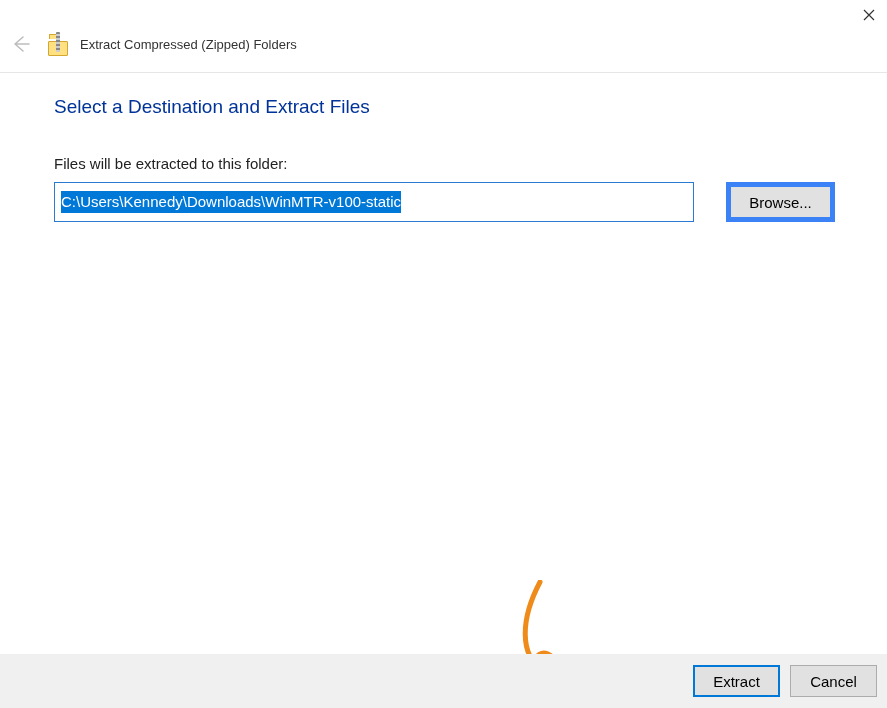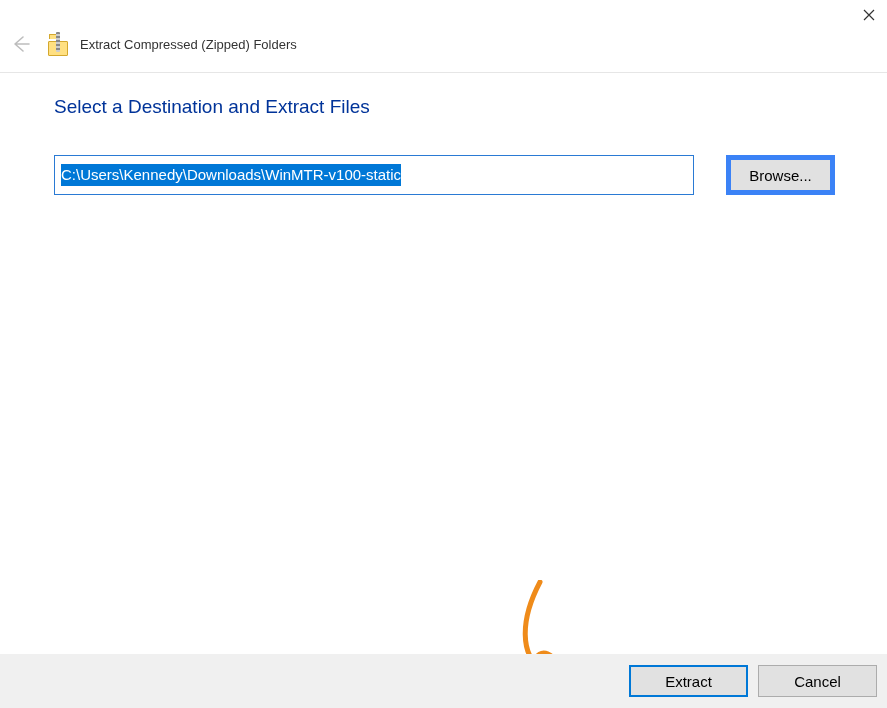--- a/index.html
+++ b/index.html
@@ -142,21 +142,21 @@
       bottom: 0; left: 0; right: 0;
       height: 54px;
       background: #f0f0f0;
       display: flex;
       justify-content: flex-end;
       align-items: center;
       padding-right: 10px;
       gap: 10px;
     }
     .footer-btn {
-      width: 119px;
+      width: 87px;
       height: 32px;
       font-size: 15px;
       cursor: pointer;
       border: 1px solid #acacac;
       background: #e1e1e1;
     }
     .footer-btn.primary {
       border: 2px solid #0078d7;
       background: #e1e1e1;
     }
@@ -188,20 +188,21 @@
     <div class="tab"></div>
     <div class="folder"></div>
     <div class="zipper"></div>
   </div>
   <div class="header-title">Extract Compressed (Zipped) Folders</div>
 </div>
 
 <div class="content">
   <h1 class="main-heading">Select a Destination and Extract Files</h1>
 
+  <div class="field-label">Files will be extracted to this folder:</div>
 
   <div class="path-row">
     <div class="path-input-wrap">
       <span class="path-text">C:\Users\Kennedy\Downloads\WinMTR-v100-static</span>
       <input class="fake-hidden-input" type="text" value="C:\Users\Kennedy\Downloads\WinMTR-v100-static" style="">
     </div>
     <button class="browse-btn">Browse...</button>
   </div>
 
 </div>

